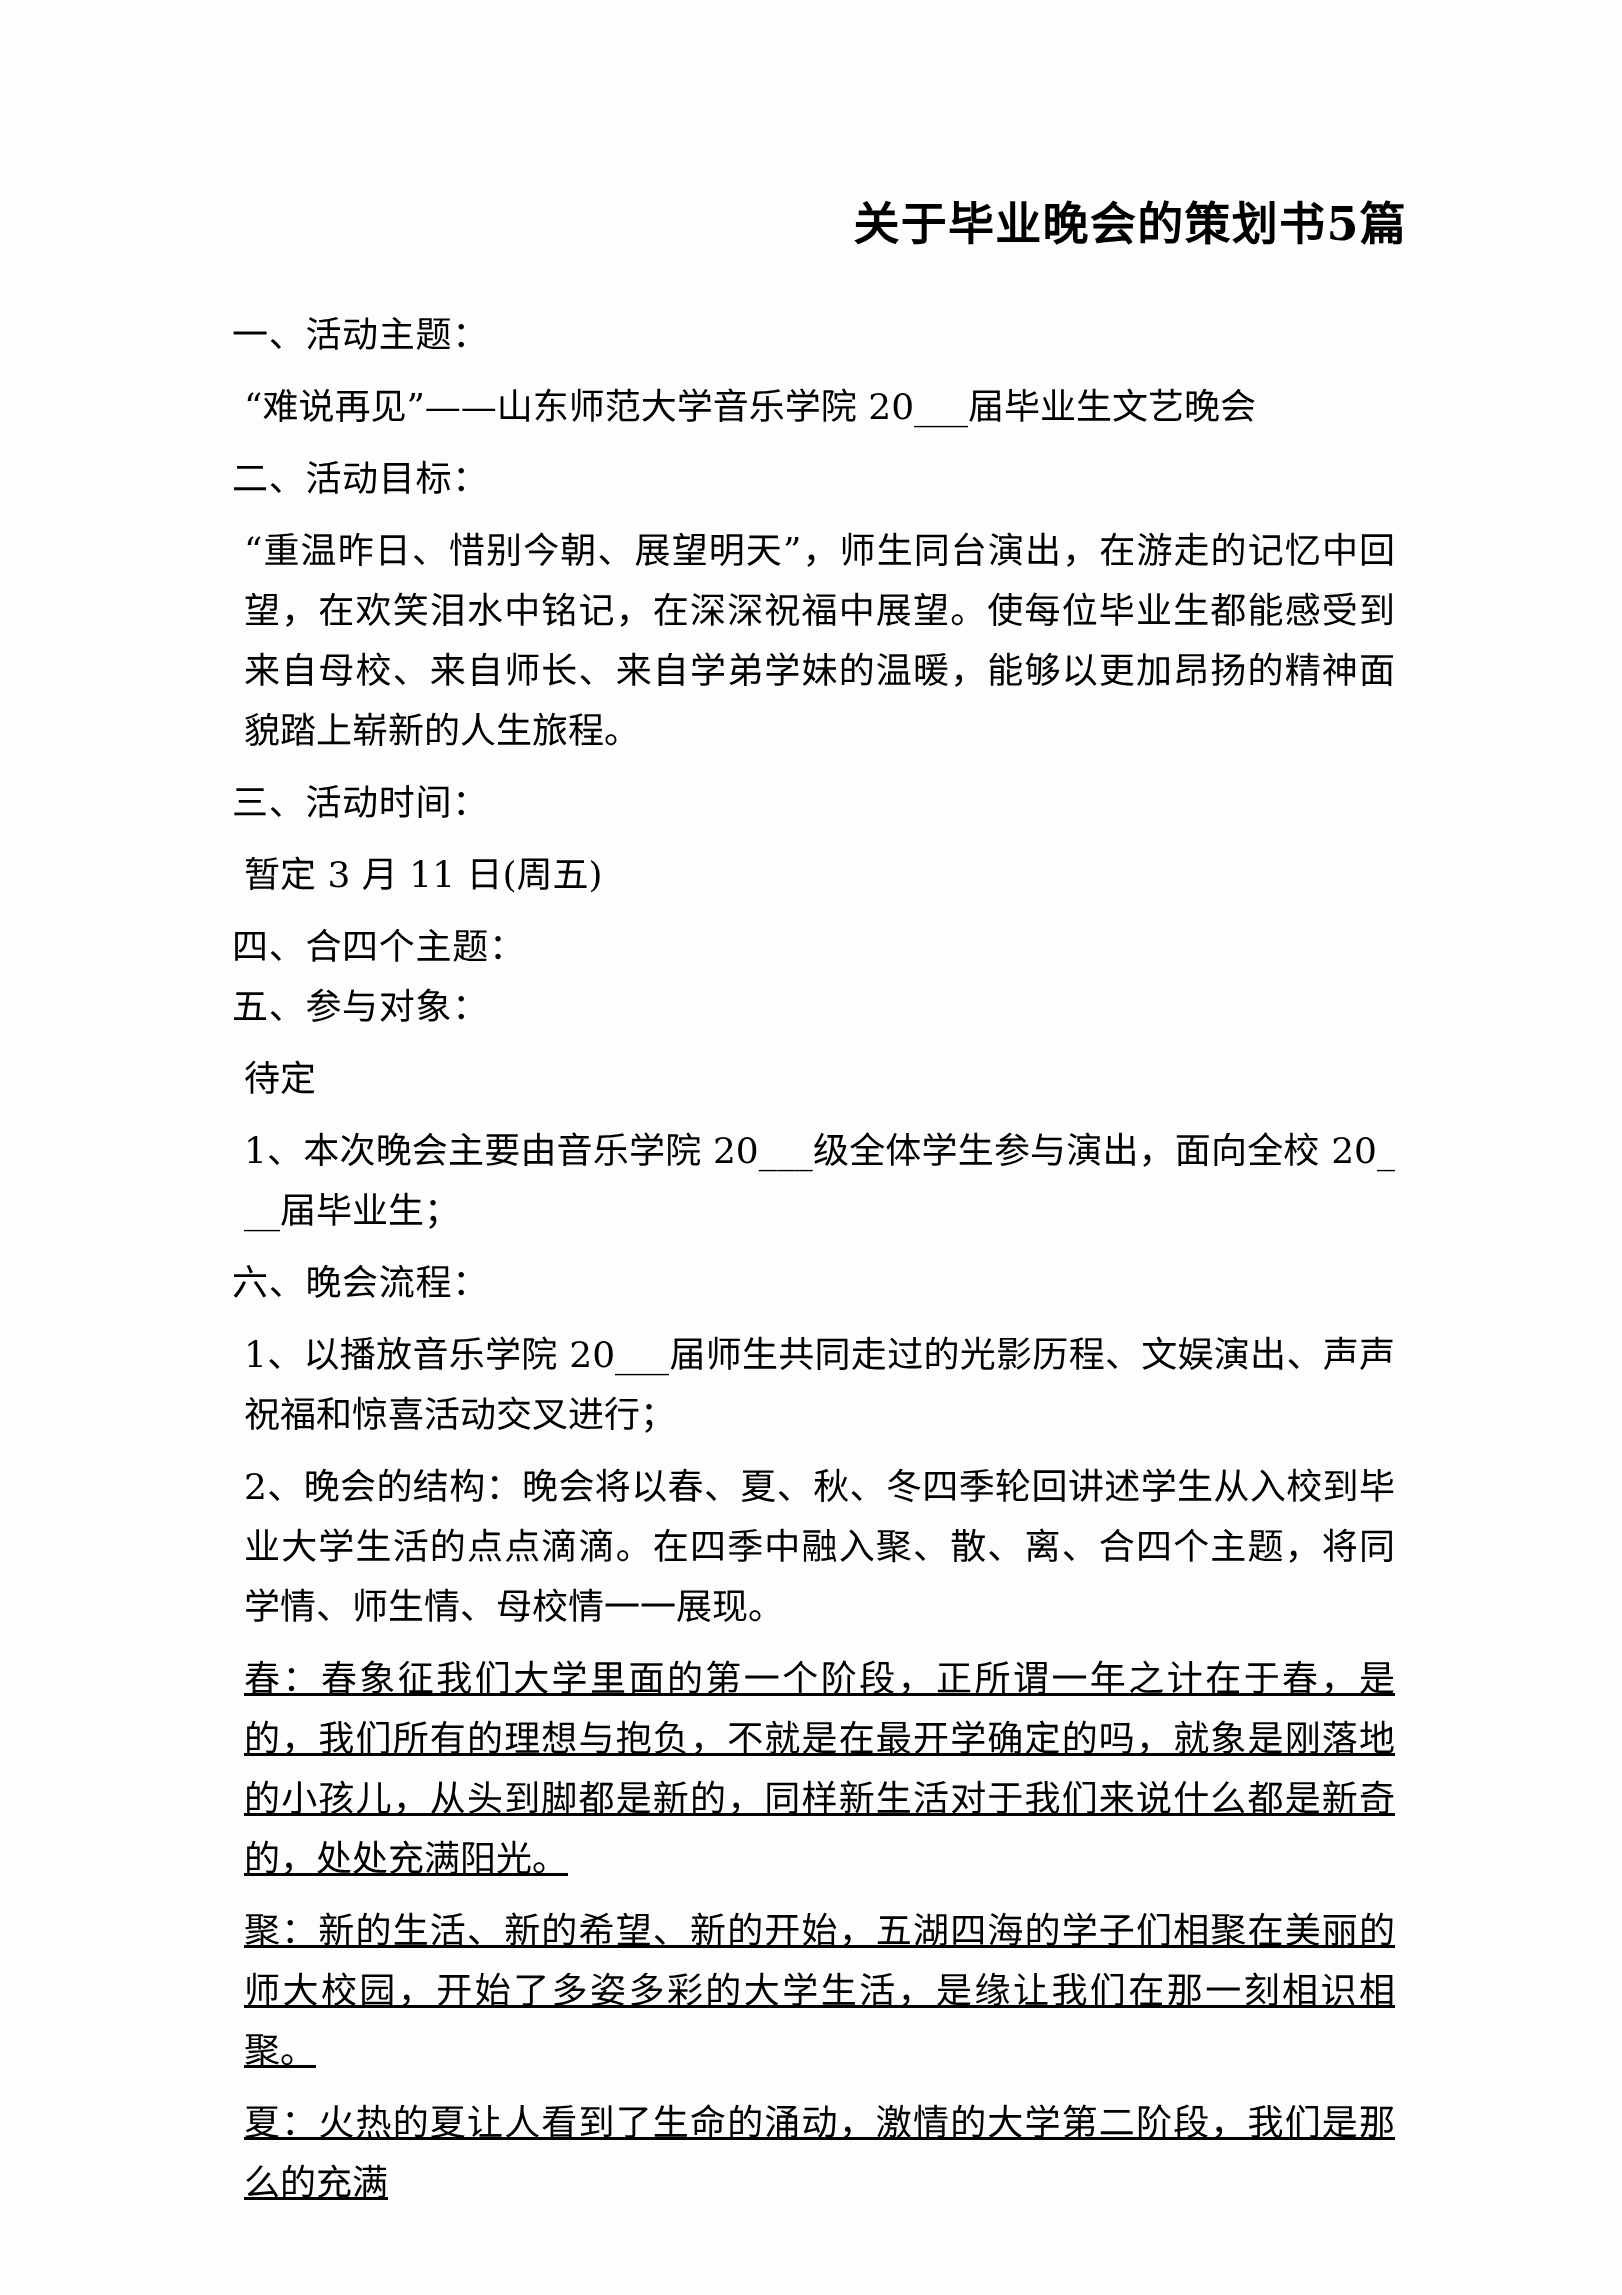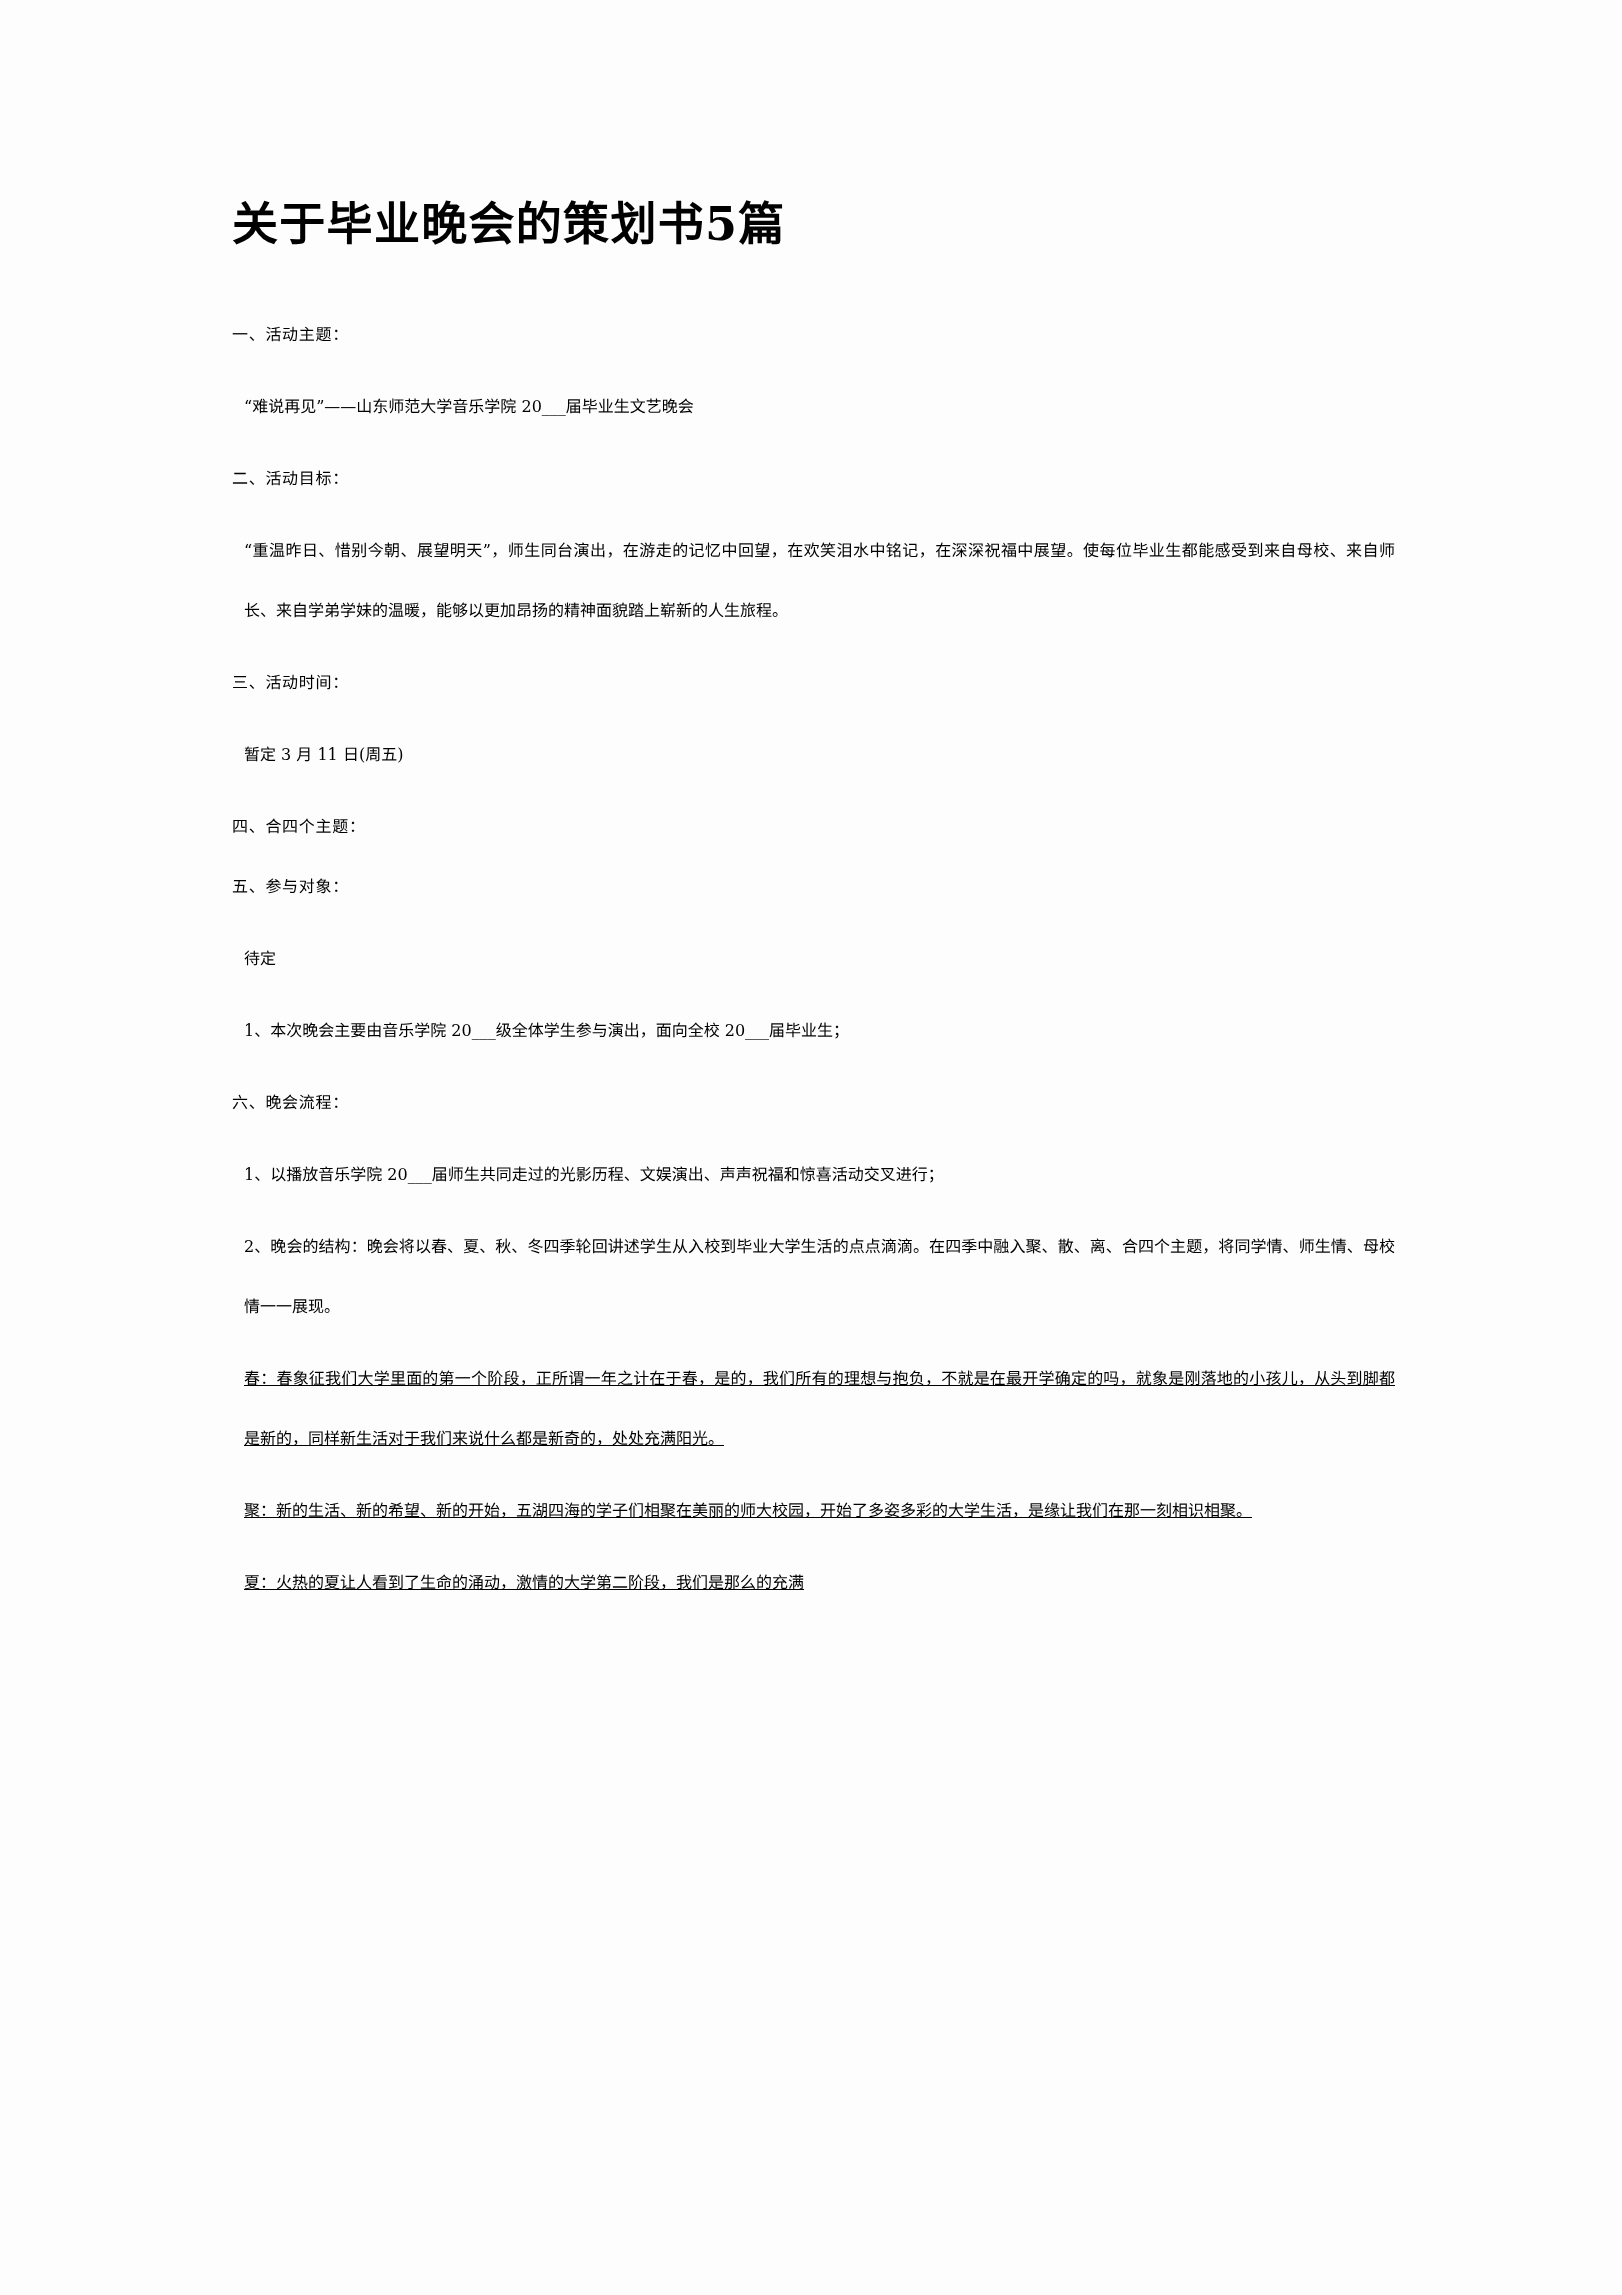--- a/index.html
+++ b/index.html
@@ -12,30 +12,30 @@
     width: 1623px;
     height: 2295px;
     background: #fdfdfd;
     box-sizing: border-box;
     padding: 196px 216px 0 232px;
     font-family: "DejaVu Serif", "Liberation Serif", serif;
     color: #000000;
     overflow: hidden;
   }
   .doc-title {
-    text-align: left;
+    text-align: right;
     font-size: 46px;
     font-weight: 700;
     letter-spacing: 1.3px;
     line-height: 1.25;
     margin: 0 0 51px 0;
     font-family: "DejaVu Serif", "Liberation Serif", serif;
   }
   .body-block {
-    font-size: 16px;
+    font-size: 36px;
     line-height: 60px;
     text-align: justify;
     text-justify: inter-ideograph;
   }
   p.para {
     margin: 12px;
     padding: 0;
     text-indent: 0;
     word-break: break-all;
   }

